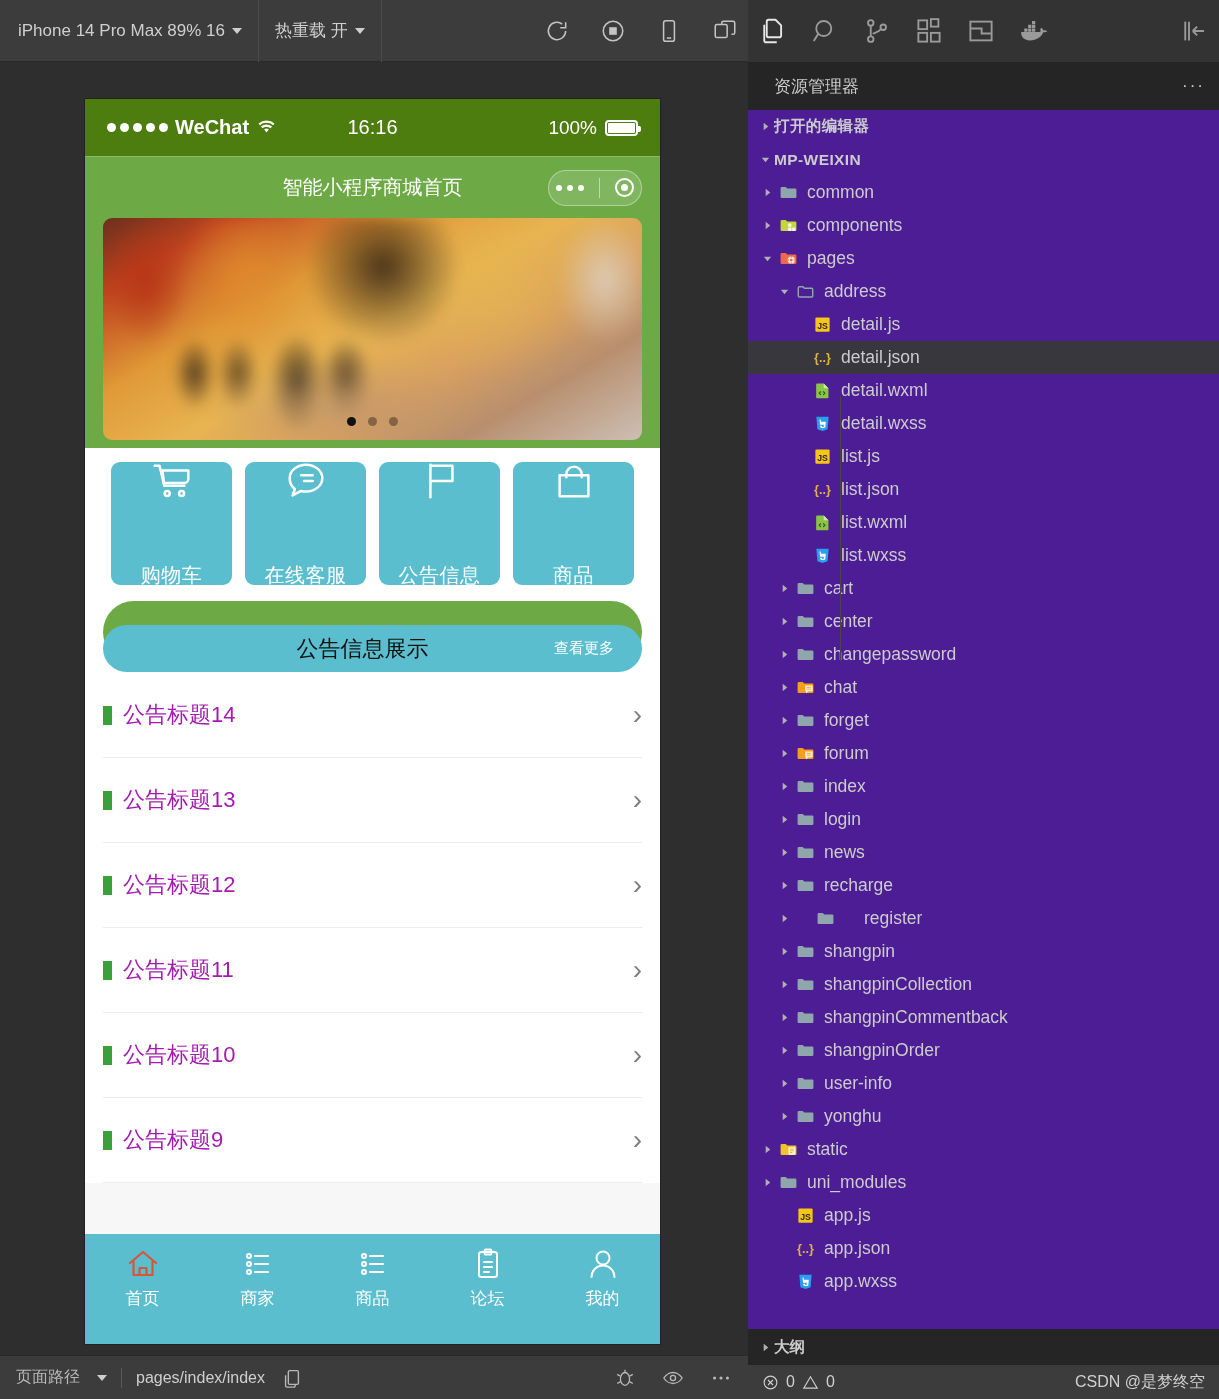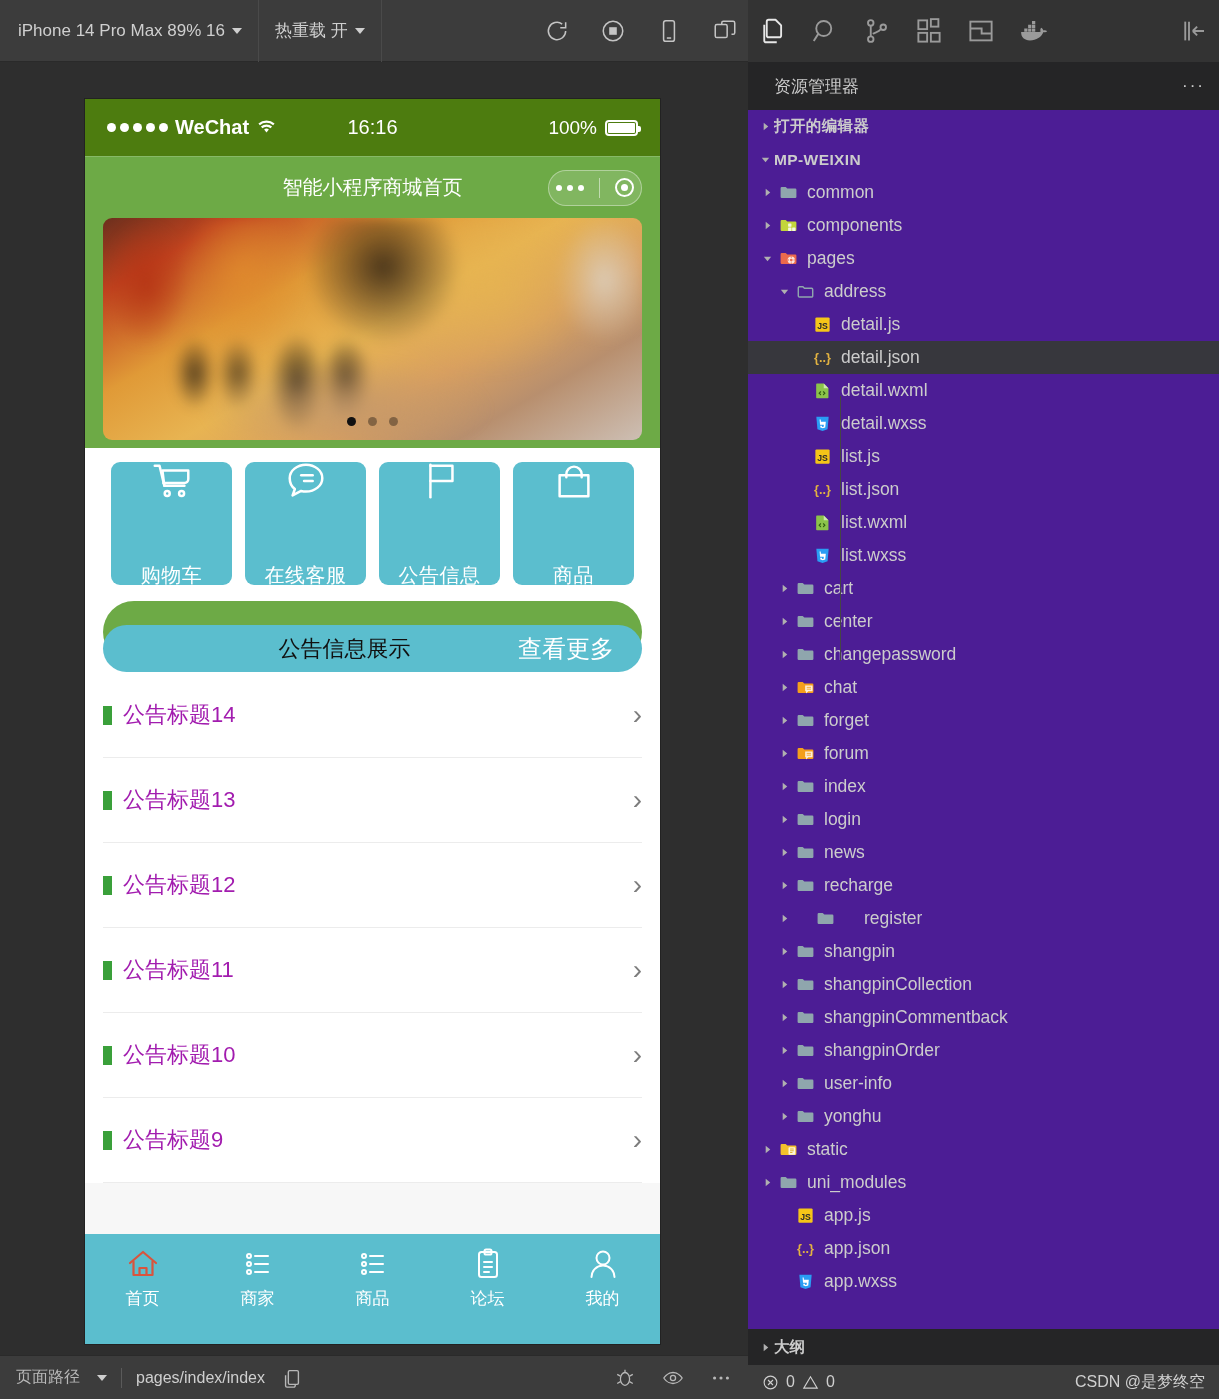--- a/index.html
+++ b/index.html
@@ -153,21 +153,21 @@
   .ph-noticebar {
     height: 62px; border-radius: 31px; position: relative;
     background: #6daa46;
   }
   .ph-noticebar .top {
     position: absolute; left: 0; right: 0; top: 0; height: 47px;
     background: #5bbece; border-radius: 30px;
     display: flex; align-items: center; padding: 0 28px; margin-top: 24px;
   }
   .nb-title { flex: 1; text-align: center; font-size: 22px; color: #111; padding-left:40px;}
-  .nb-more { font-size: 24px; color: #fff; }
+  .nb-more { font-size: 15px; color: #fff; }
 
   
   .ph-list { background: #fff; }
   .ph-row {
     height: 85px; margin: 0 18px;
     display: flex; align-items: center;
     border-bottom: 1px solid #ececec;
   }
   .ph-row:last-child { border-bottom: 1px solid #ececec; }
   .row-mark { width: 9px; height: 19px; background: #3aa03a; margin-right: 11px; flex: 0 0 9px; }

